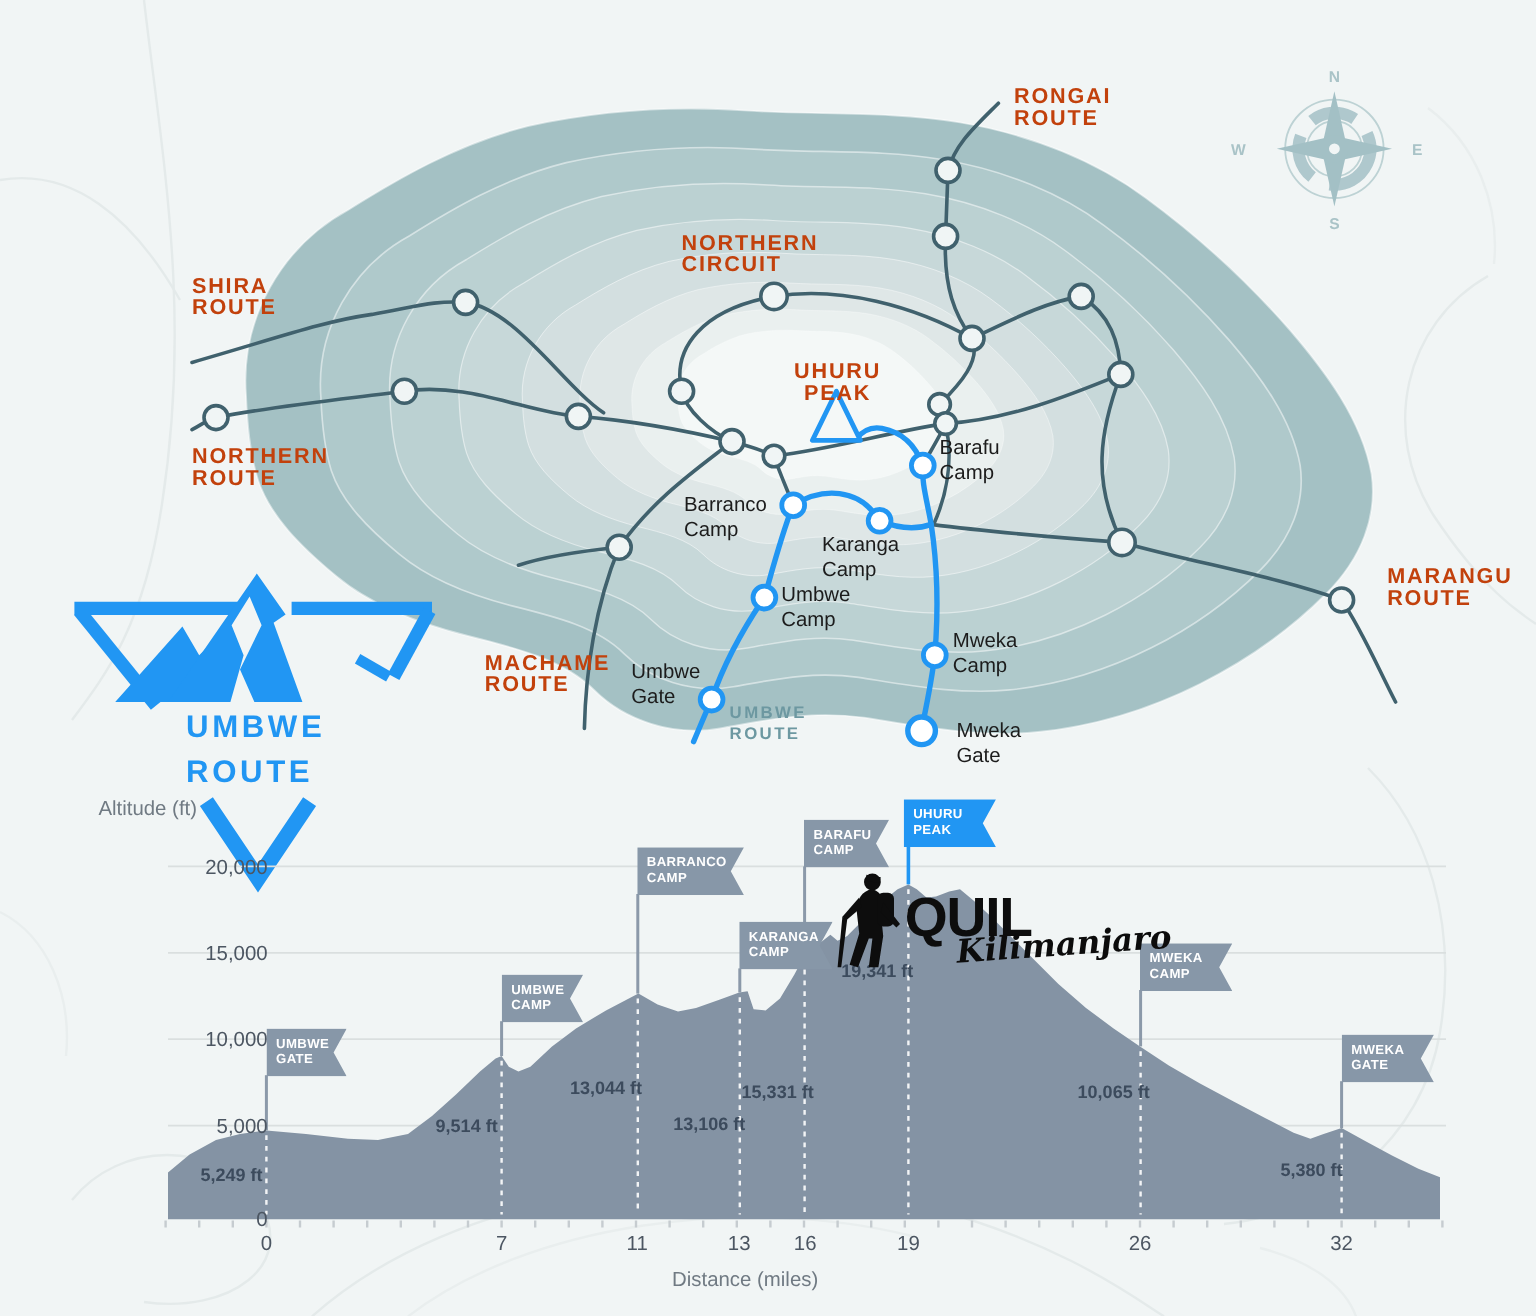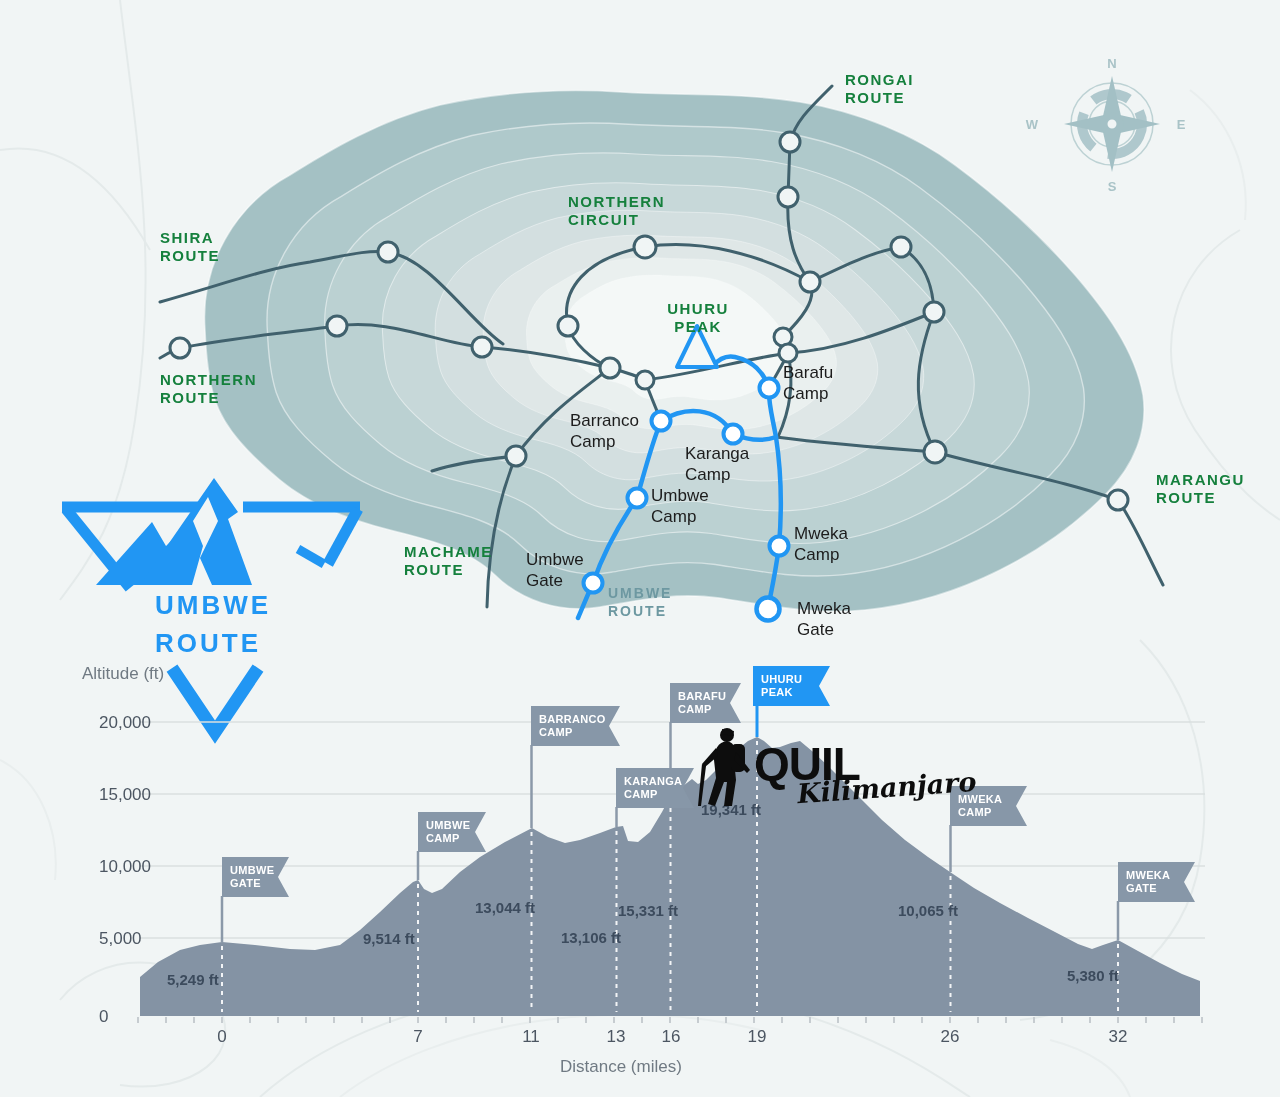--- a/index.html
+++ b/index.html
@@ -1,31 +1,31 @@
 <!DOCTYPE html>
 <html><head>
 <meta charset="utf-8">
 <style>
   html,body{margin:0;padding:0;background:#e9eeee;}
   #stage{position:relative;width:1280px;height:1097px;background:#f1f5f5;overflow:hidden;
          font-family:"Liberation Sans",sans-serif;}
   #stage svg.layer{position:absolute;left:0;top:0;}
   
-  .rlabel{position:absolute;font-weight:bold;font-size:15px;line-height:18px;
-          letter-spacing:1.5px;color:#15803d;white-space:nowrap;}
+  .rlabel{position:absolute;font-weight:bold;font-size:18px;line-height:18px;
+          letter-spacing:1.5px;color:#c2410c;white-space:nowrap;}
   .rlabel span{display:block;}
   .rlabel.center{text-align:center;}
   .rlabel.light{color:#6d98a1;font-size:14px;letter-spacing:2px;}
   
   .clabel{position:absolute;font-size:17px;line-height:21px;color:#1c1c1c;font-weight:500;white-space:nowrap;}
   .clabel span{display:block;}
   
   .logo-word{position:absolute;color:#2196f3;font-size:26px;font-weight:600;letter-spacing:3px;}
   
-  .ytick{position:absolute;left:99px;width:110px;font-size:17px;color:#4c5662;font-weight:500;}
+  .ytick{position:absolute;left:113px;width:110px;text-align:right;font-size:17px;color:#4c5662;font-weight:500;}
   .xtick{position:absolute;width:60px;text-align:center;font-size:17px;color:#4c5662;font-weight:500;}
   .axis-title{position:absolute;font-size:17px;color:#707a83;}
   .elev{position:absolute;width:110px;font-size:15px;font-weight:bold;color:#3c4b5d;}
   
   .flag{position:absolute;height:40px;background:#8797a8;color:#fff;font-weight:bold;
         font-size:11px;line-height:13px;letter-spacing:.3px;padding:7px 0 0 8px;box-sizing:border-box;
         clip-path:polygon(0 0,100% 0,calc(100% - 11px) 50%,100% 100%,0 100%);}
   .flag.blue{background:#2196f3;}
   .flag span{display:block;}
   

